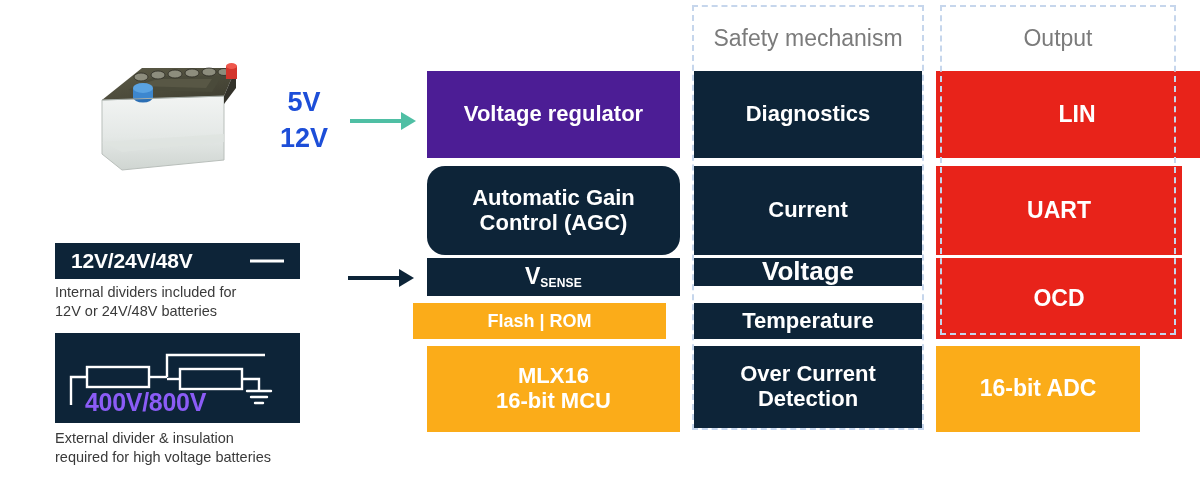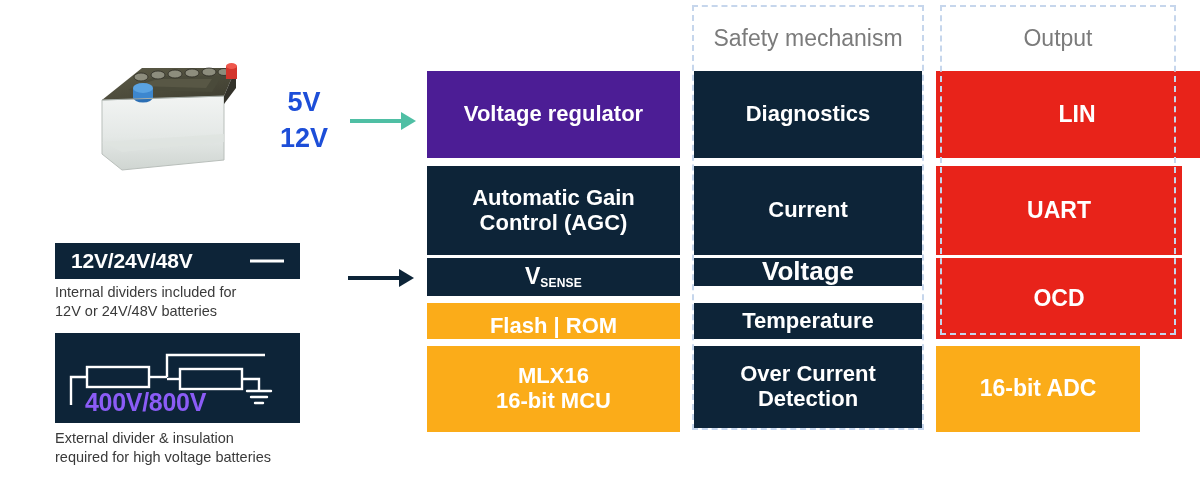--- a/index.html
+++ b/index.html
@@ -253,35 +253,35 @@
   </div>
   <div class="caption cap-b">
     <div>External divider &amp; insulation</div>
     <div>required for high voltage batteries</div>
   </div>
 
   <div class="blk teal" style="left:427px; top:71px; width:253px; height:87px; font-size:22px;">
     <span>Voltage regulator</span>
   </div>
 
-  <div class="blk navy" style="left:427px; top:166px; width:253px; height:89px; font-size:22px;">
+  <div class="blk navy" style="left:427px; top:166px; width:253px; height:89px; font-size:22px;border-radius:18px;">
     <span>
       <span>Automatic Gain</span><br>
       <span>Control (AGC)</span>
     </span>
   </div>
 
   <div class="blk navy" style="left:427px; top:258px; width:253px; height:38px; font-size:23px;">
     <span style="display:inline-flex; align-items:baseline;">
       <span>V</span>
         <span style="font-size:12px; line-height:1; transform:translateY(3px); letter-spacing:0.2px;">SENSE</span>
     </span>
   </div>
 
-  <div class="blk orange" style="left:427px; top:303px; width:253px; height:36px; font-size:22px;align-items:flex-end;">
+  <div class="blk orange" style="left:413px; top:303px; width:253px; height:36px; font-size:18px;">
     <span>Flash | ROM</span>
   </div>
 
   <div class="blk orange" style="left:427px; top:346px; width:253px; height:86px; font-size:22px;">
     <span>
       <span>MLX16</span><br>
       <span>16-bit MCU</span>
     </span>
   </div>
 

